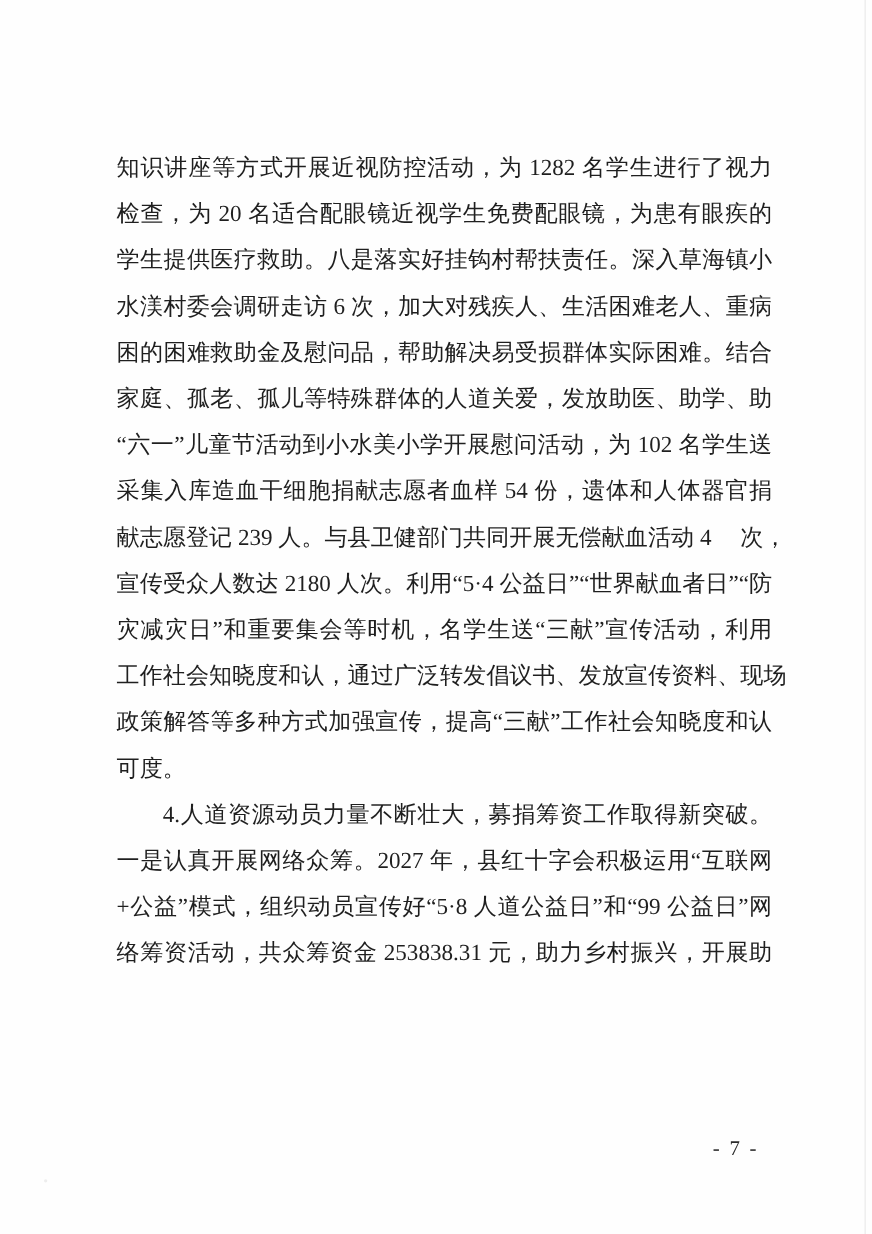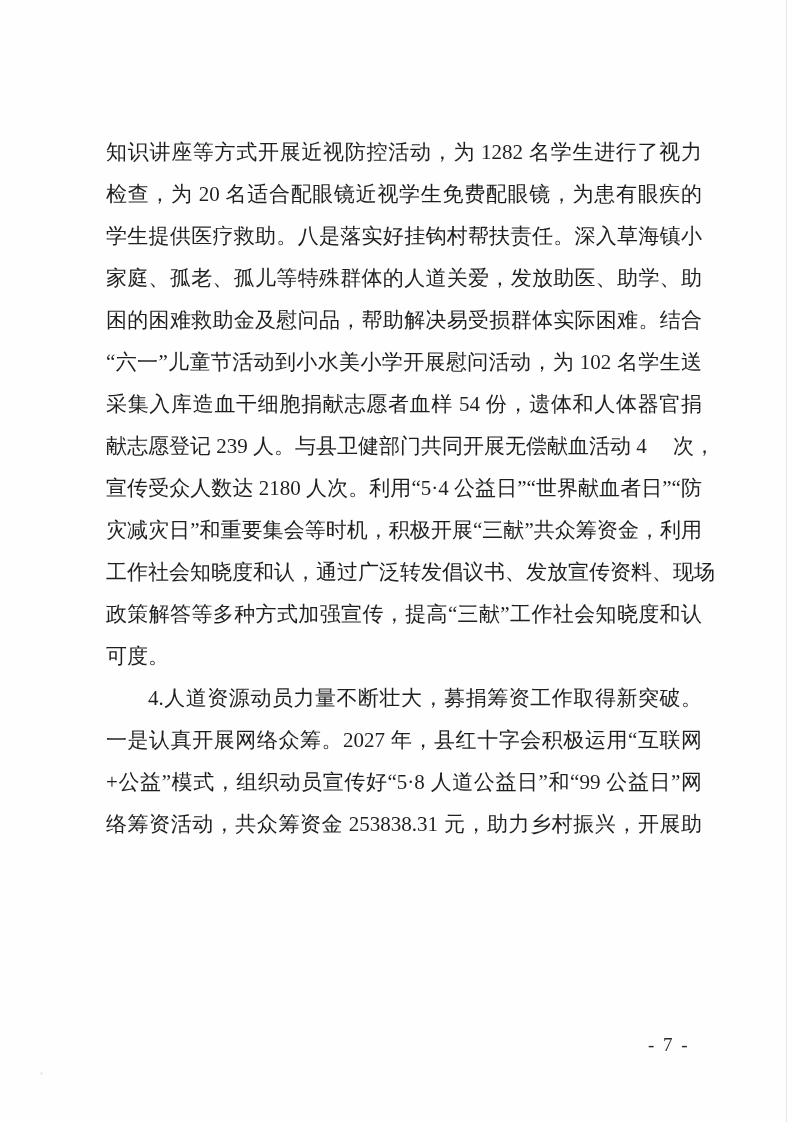--- a/index.html
+++ b/index.html
@@ -65,28 +65,29 @@
 
 <div class="page">
   <div class="scan-edge"></div>
   <div class="speck"></div>
 
   <div class="text-block">
 
     <div class="line">知识讲座等方式开展近视防控活动，为 1282 名学生进行了视力</div>
     <div class="line">检查，为 20 名适合配眼镜近视学生免费配眼镜，为患有眼疾的</div>
     <div class="line">学生提供医疗救助。八是落实好挂钩村帮扶责任。深入草海镇小</div>
+    <div class="line">水渼村委会调研走访 6 次，加大对残疾人、生活困难老人、重病</div>
+    <div class="line">困的困难救助金及慰问品，帮助解决易受损群体实际困难。结合</div>
     <div class="line">家庭、孤老、孤儿等特殊群体的人道关爱，发放助医、助学、助</div>
-    <div class="line">困的困难救助金及慰问品，帮助解决易受损群体实际困难。结合</div>
     <div class="line">“六一”儿童节活动到小水美小学开展慰问活动，为 102 名学生送</div>
 
     <div class="line">采集入库造血干细胞捐献志愿者血样 54 份，遗体和人体器官捐</div>
     <div class="line">献志愿登记 239 人。与县卫健部门共同开展无偿献血活动 4　 次，</div>
     <div class="line">宣传受众人数达 2180 人次。利用“5·4 公益日”“世界献血者日”“防</div>
-    <div class="line">灾减灾日”和重要集会等时机，积极开展“三献”共众筹资金，利用</div>
+    <div class="line">灾减灾日”和重要集会等时机，名学生送“三献”宣传活动，利用</div>
     <div class="line">工作社会知晓度和认，通过广泛转发倡议书、发放宣传资料、现场</div>
     <div class="line">政策解答等多种方式加强宣传，提高“三献”工作社会知晓度和认</div>
     <div class="line para-end">可度。</div>
 
     <div class="line indent">4.人道资源动员力量不断壮大，募捐筹资工作取得新突破。</div>
     <div class="line">一是认真开展网络众筹。2027 年，县红十字会积极运用“互联网</div>
     <div class="line">+公益”模式，组织动员宣传好“5·8 人道公益日”和“99 公益日”网</div>
     <div class="line">络筹资活动，共众筹资金 253838.31 元，助力乡村振兴，开展助</div>
   </div>
 

